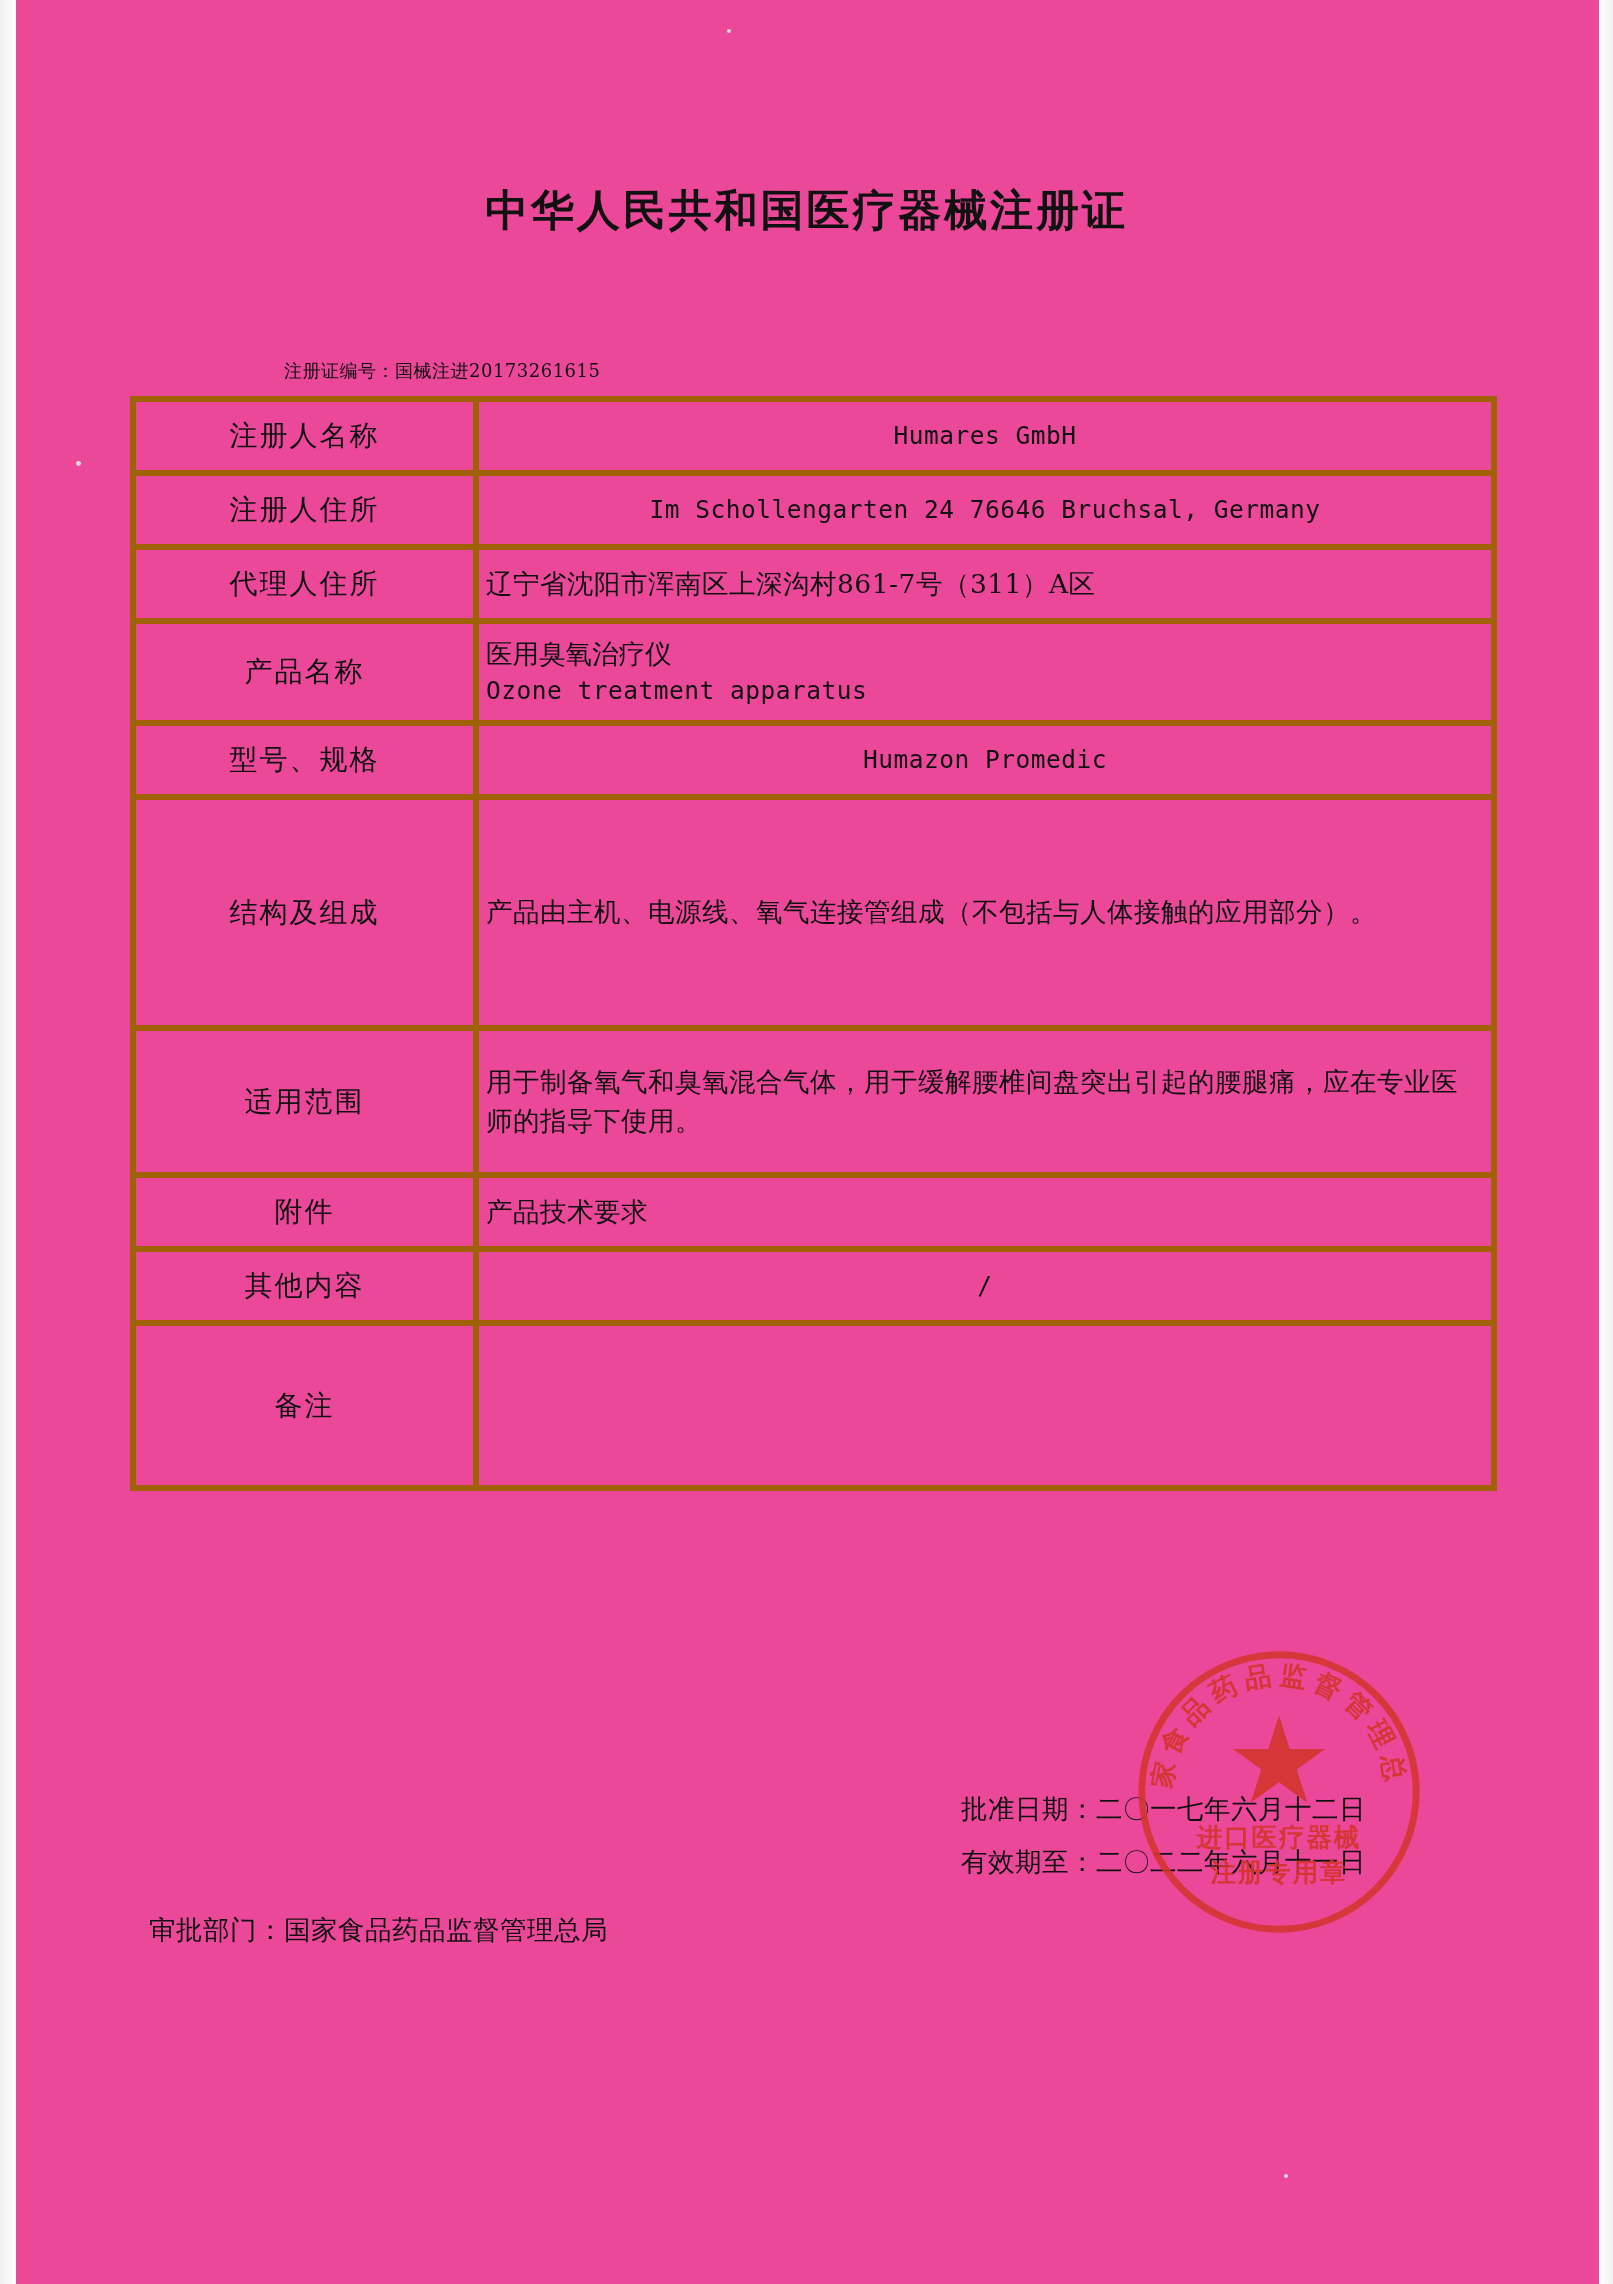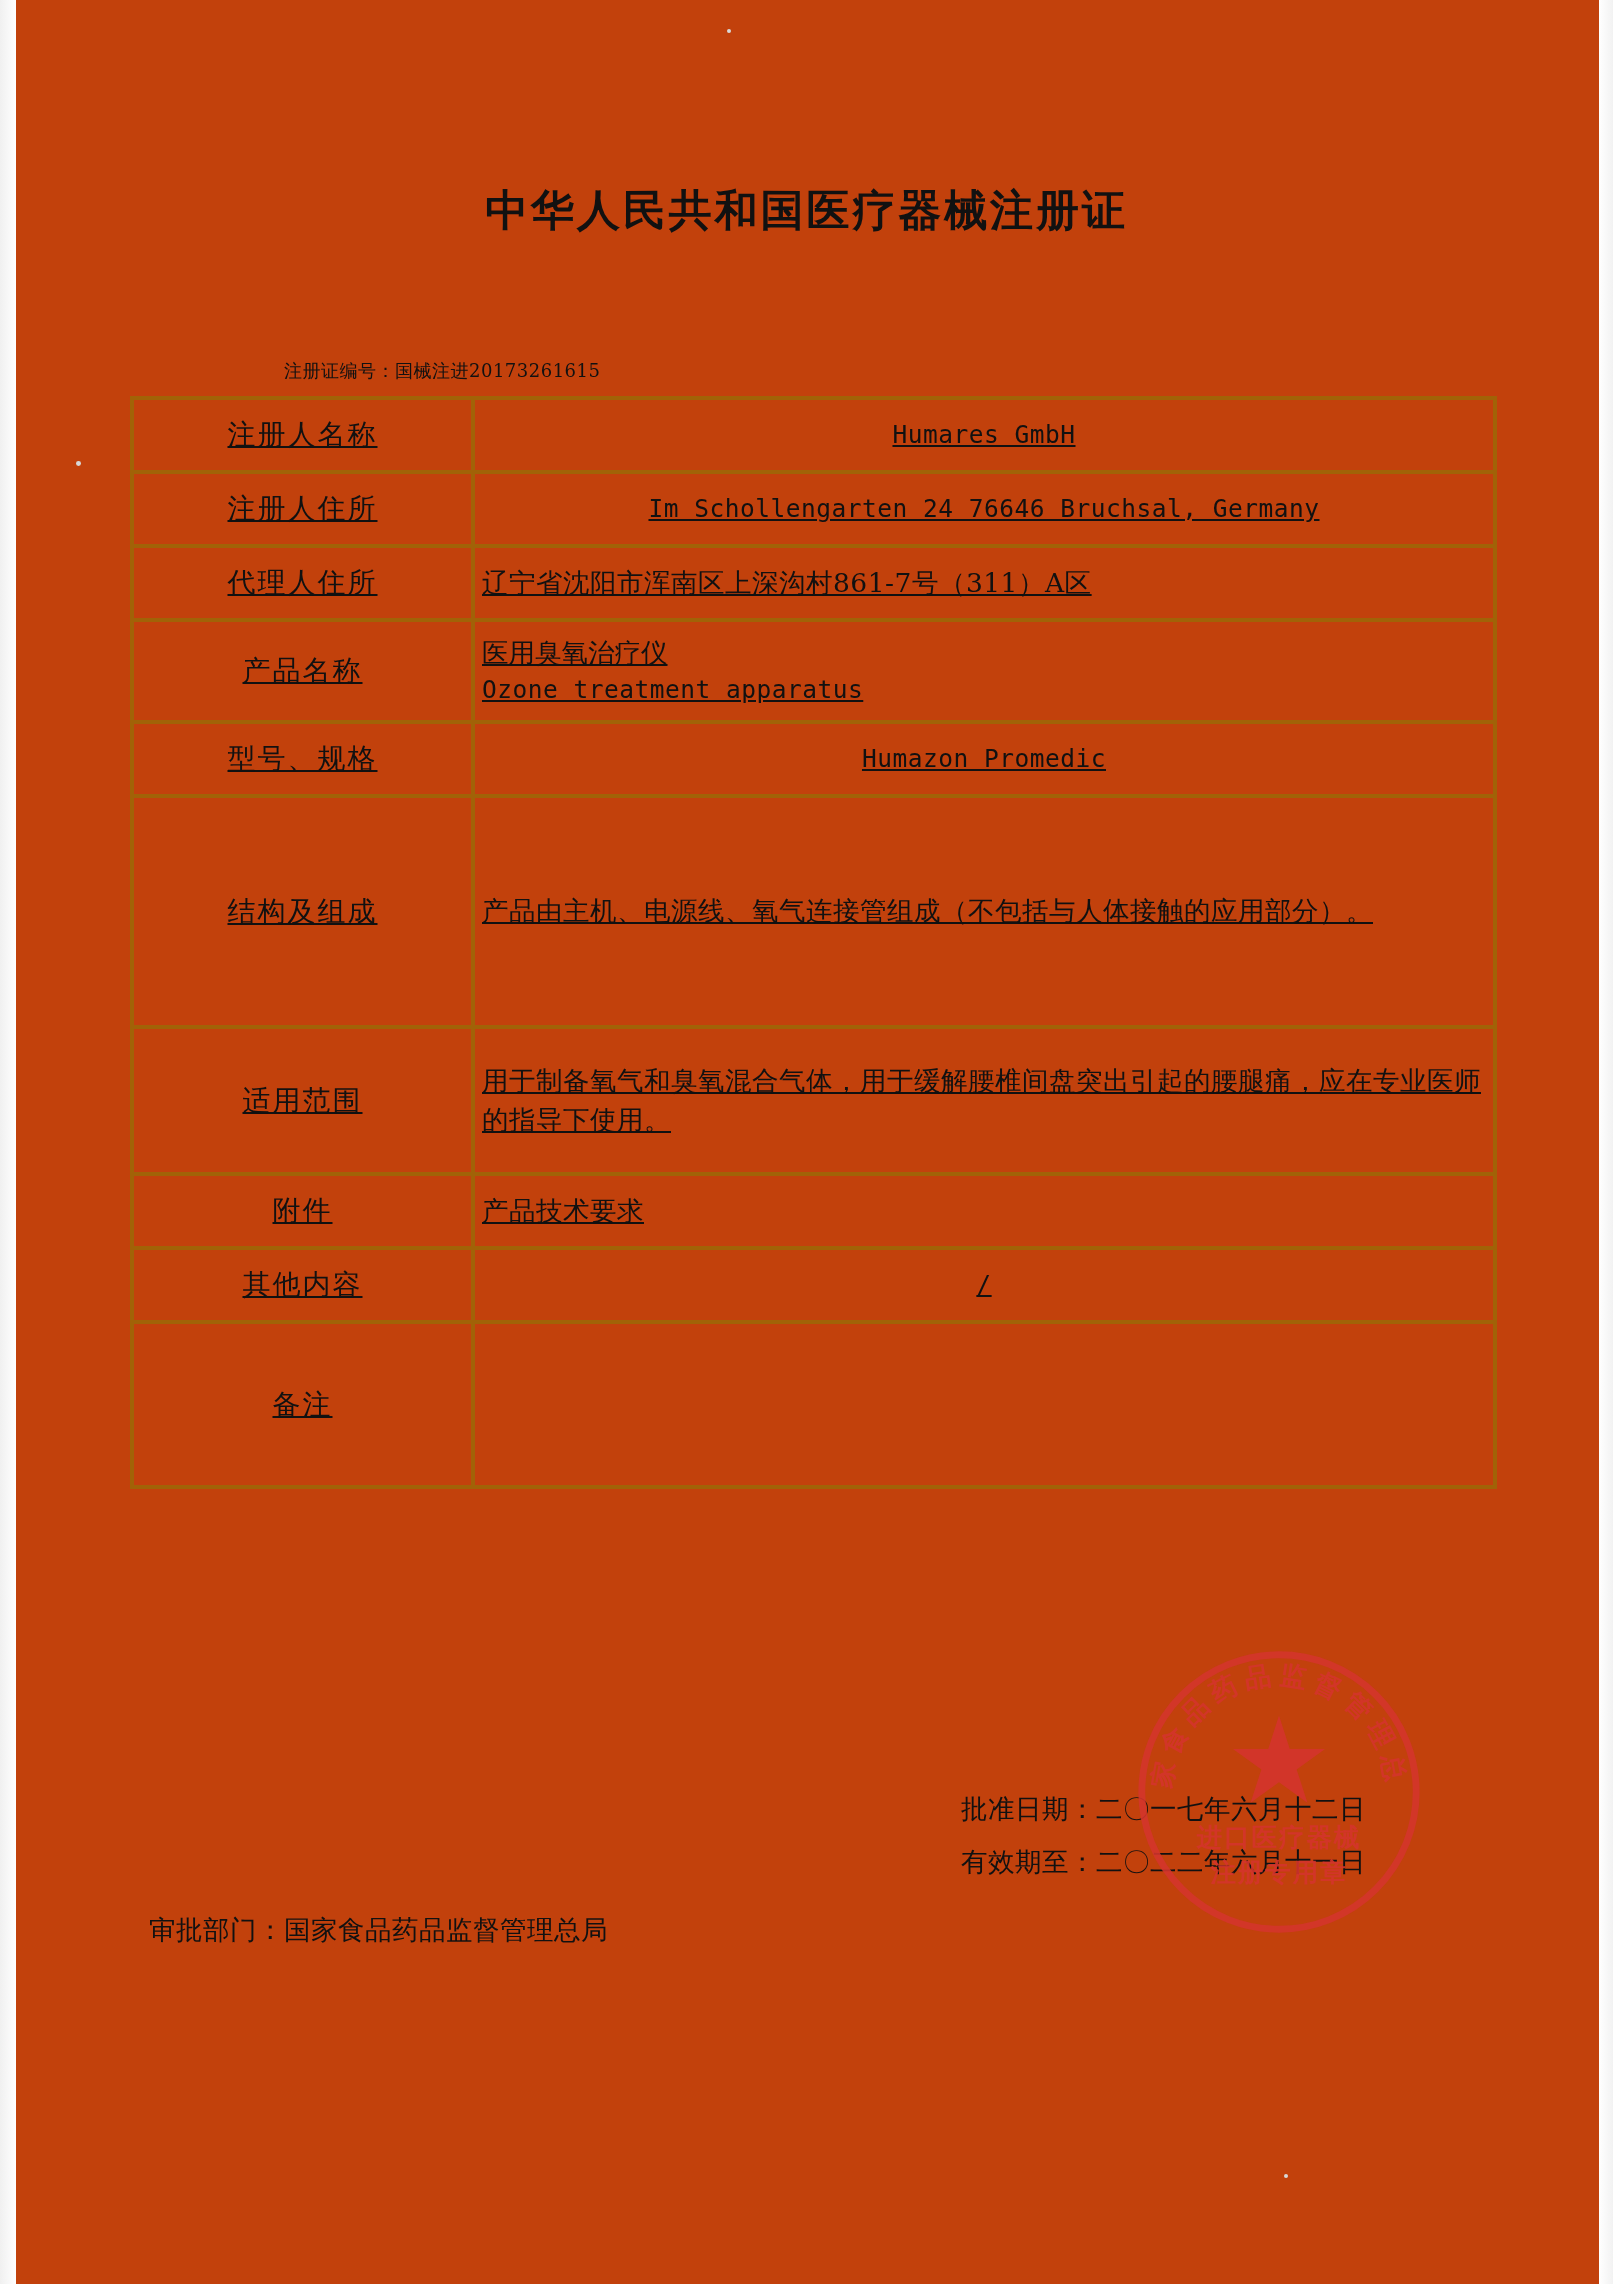--- a/index.html
+++ b/index.html
@@ -11,21 +11,21 @@
     width: 1613px;
     height: 2285px;
     position: relative;
     font-family: "Liberation Serif", serif;
     color: #111;
     overflow: hidden;
   }
   .page {
     position: absolute;
     inset: 0;
-    background: #c2410c;
+    background: #ec4899;
   }
   
   .edge-left {
     position: absolute;
     left: 0; top: 0; bottom: 0; width: 15.7px;
     background: linear-gradient(to right, #f0f0f0, #ffffff);
   }
   .edge-right {
     position: absolute;
     right: 0; top: 0; bottom: 0; width: 13.7px;
@@ -57,24 +57,23 @@
 
   table.main {
     position: absolute;
     top: 396px;
     left: 130px;
     width: 1367px;
     border-collapse: collapse;
     table-layout: fixed;
   }
   table.main td {
-    border: 4px solid #a16207;
+    border: 6px solid #a16207;
     padding: 7px;
     vertical-align: middle;
-    text-decoration: underline;
   }
   td.label {
     width: 323px;
     text-align: center;
     font-size: 28px;
     font-family: "DejaVu Serif", serif;
     letter-spacing: 2px;
     color: #111;
     padding: 9.8px 0;
   }

